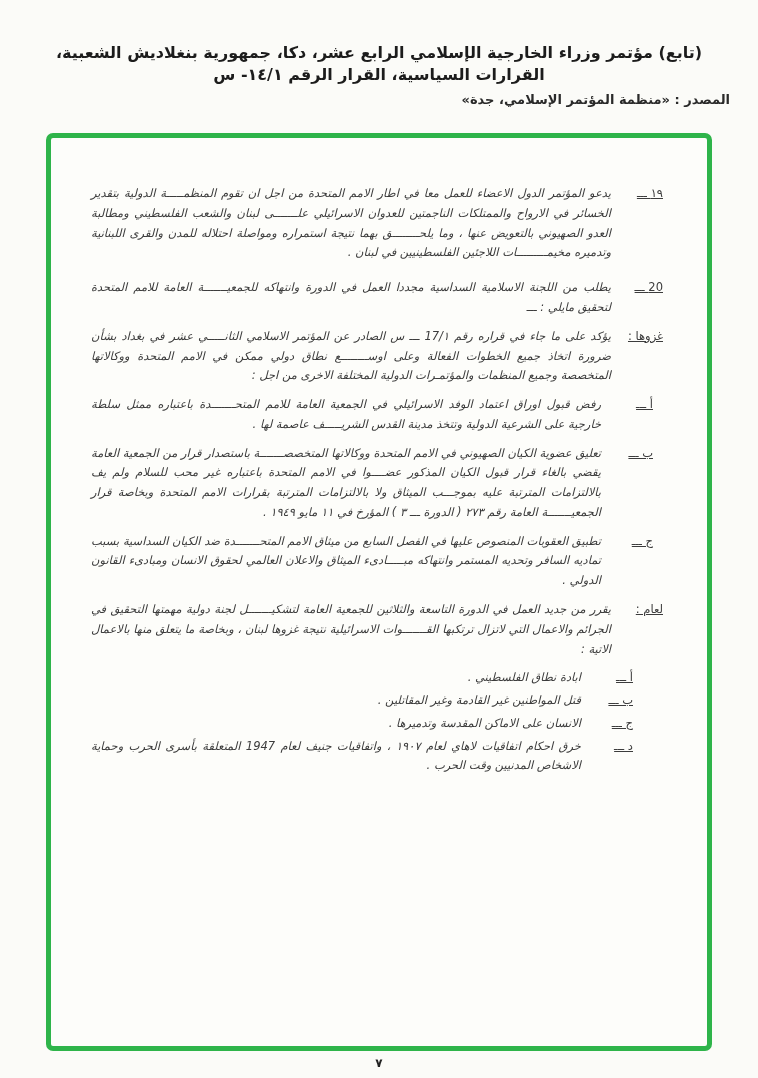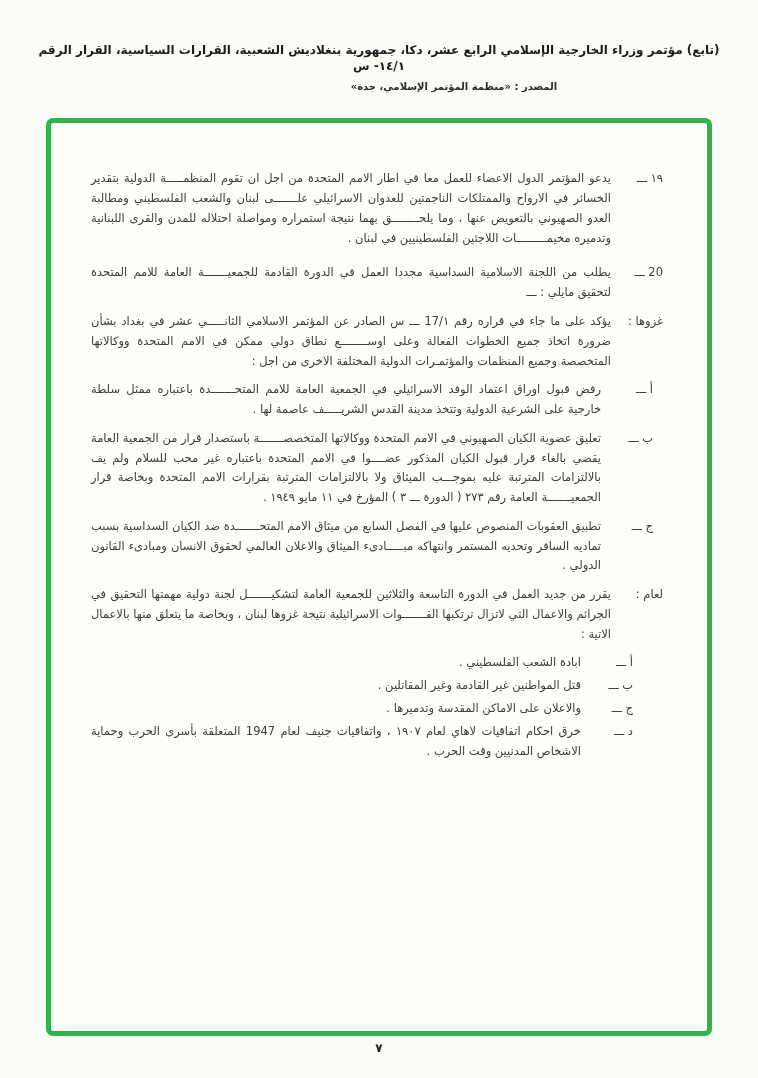--- a/index.html
+++ b/index.html
@@ -16,32 +16,32 @@
     color: #343434;
   }
 
   
   .page-header {
     direction: rtl;
     padding: 42px 28px 0 28px;
   }
   .page-header .title {
     text-align: center;
-    font-size: 12px;
+    font-size: 16px;
     font-weight: bold;
     color: #1c1c1c;
     letter-spacing: 0.2px;
     line-height: 1.35;
   }
   .page-header .source {
     direction: rtl;
-    text-align: center;
+    text-align: right;
     padding-left: 150px;
     margin-top: 7px;
-    font-size: 10px;
+    font-size: 13px;
     font-weight: bold;
     color: #2a2a2a;
   }
 
   
   .doc-frame {
     box-sizing: border-box;
     width: 666px;
     height: 918px;
     margin: 26px auto 0 auto;
@@ -65,24 +65,26 @@
   .para {
     display: flex;
     direction: rtl;
     margin-bottom: 9px;
   }
   .para .marker {
     flex: 0 0 auto;
     white-space: nowrap;
     padding-left: 8px;
     min-width: 44px;
+    text-decoration: underline;
   }
   .para .ptext {
     flex: 1 1 auto;
     text-align: justify;
+    font-style: italic;
   }
   .para.lvl-num   { margin-right: 0; }
   .para.lvl-ord   { margin-right: 0; }
   .para.lvl-sub   { margin-right: 10px; }
   .para.lvl-list  { margin-right: 30px; margin-bottom: 3px; }
   .para.gap-big   { margin-bottom: 15px; }
 
   
   .page-footer {
     text-align: center;
@@ -103,21 +105,21 @@
 <div class="doc-frame">
   <div class="doc-body">
 
     <div class="para lvl-num gap-big">
       <span class="marker">١٩ ـــ</span>
       <div class="ptext">يدعو المؤتمر الدول الاعضاء للعمل معا في اطار الامم المتحدة من اجل ان تقوم المنظمـــــة الدولية بتقدير الخسائر في الارواح والممتلكات الناجمتين للعدوان الاسرائيلي علـــــــى لبنان والشعب الفلسطيني ومطالبة العدو الصهيوني بالتعويض عنها ، وما يلحــــــــق بهما نتيجة استمراره ومواصلة احتلاله للمدن والقرى اللبنانية وتدميره مخيمـــــــــات اللاجئين الفلسطينيين في لبنان .</div>
     </div>
 
     <div class="para lvl-num">
       <span class="marker">20 ـــ</span>
-      <div class="ptext">يطلب من اللجنة الاسلامية السداسية مجددا العمل في الدورة القادمة للجمعيـــــــة العامة للامم المتحدة لتحقيق مايلي : ـــ</div>
+      <div class="ptext">يطلب من اللجنة الاسلامية السداسية مجددا العمل في الدورة وانتهاكه للجمعيـــــــة العامة للامم المتحدة لتحقيق مايلي : ـــ</div>
     </div>
 
     <div class="para lvl-ord">
       <span class="marker">غزوها :</span>
       <div class="ptext">يؤكد على ما جاء في قراره رقم 17/١ ـــ س الصادر عن المؤتمر الاسلامي الثانـــــي عشر في بغداد بشأن ضرورة اتخاذ جميع الخطوات الفعالة وعلى اوســــــــع نطاق دولي ممكن في الامم المتحدة ووكالاتها المتخصصة وجميع المنظمات والمؤتمـرات الدولية المختلفة الاخرى من اجل :</div>
     </div>
 
     <div class="para lvl-sub">
       <span class="marker">أ ـــ</span>
       <div class="ptext">رفض قبول اوراق اعتماد الوفد الاسرائيلي في الجمعية العامة للامم المتحـــــــدة باعتباره ممثل سلطة خارجية على الشرعية الدولية وتتخذ مدينة القدس الشريـــــف عاصمة لها .</div>
@@ -133,31 +135,31 @@
       <div class="ptext">تطبيق العقوبات المنصوص عليها في الفصل السابع من ميثاق الامم المتحـــــــدة ضد الكيان السداسية بسبب تماديه السافر وتحديه المستمر وانتهاكه مبـــــادىء الميثاق والاعلان العالمي لحقوق الانسان ومبادىء القانون الدولي .</div>
     </div>
 
     <div class="para lvl-ord">
       <span class="marker">لعام :</span>
       <div class="ptext">يقرر من جديد العمل في الدورة التاسعة والثلاثين للجمعية العامة لتشكيـــــــل لجنة دولية مهمتها التحقيق في الجرائم والاعمال التي لاتزال ترتكبها القـــــــوات الاسرائيلية نتيجة غزوها لبنان ، وبخاصة ما يتعلق منها بالاعمال الاتية :</div>
     </div>
 
     <div class="para lvl-list">
       <span class="marker">أ ـــ</span>
-      <div class="ptext">ابادة الشعب الفلسطيني .</div>
+      <div class="ptext">ابادة نطاق الفلسطيني .</div>
     </div>
 
     <div class="para lvl-list">
       <span class="marker">ب ـــ</span>
       <div class="ptext">قتل المواطنين غير القادمة وغير المقاتلين .</div>
     </div>
 
     <div class="para lvl-list">
       <span class="marker">ج ـــ</span>
-      <div class="ptext">والاعلان على الاماكن المقدسة وتدميرها .</div>
+      <div class="ptext">الانسان على الاماكن المقدسة وتدميرها .</div>
     </div>
 
     <div class="para lvl-list">
       <span class="marker">د ـــ</span>
       <div class="ptext">خرق احكام اتفاقيات لاهاي لعام ١٩٠٧ ، واتفاقيات جنيف لعام 1947 المتعلقة بأسرى الحرب وحماية الاشخاص المدنيين وقت الحرب .</div>
     </div>
 
   </div>
 </div>
 

